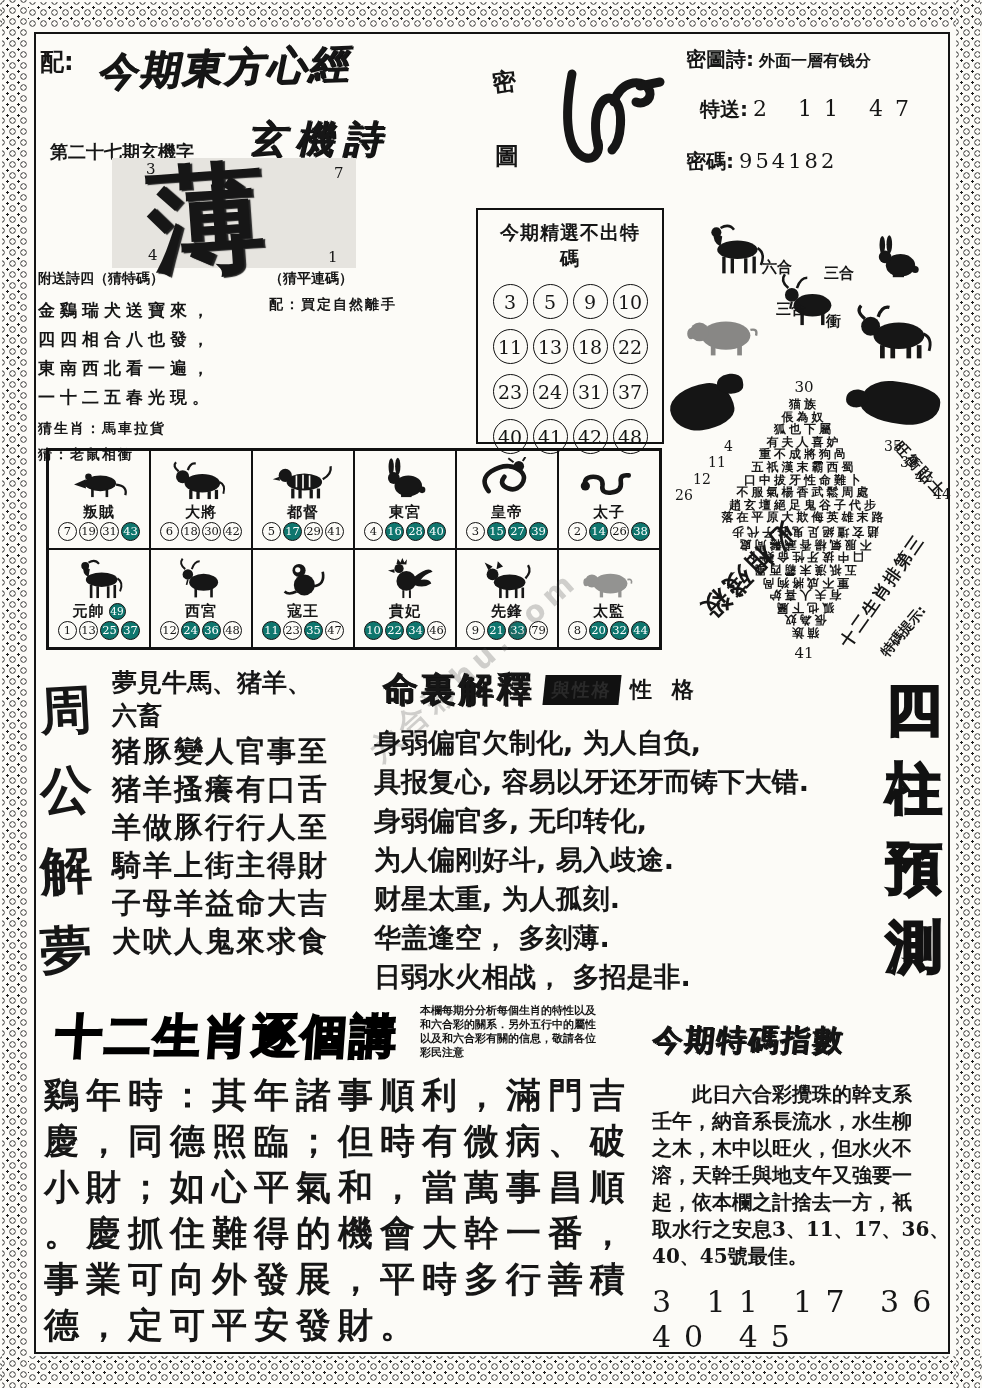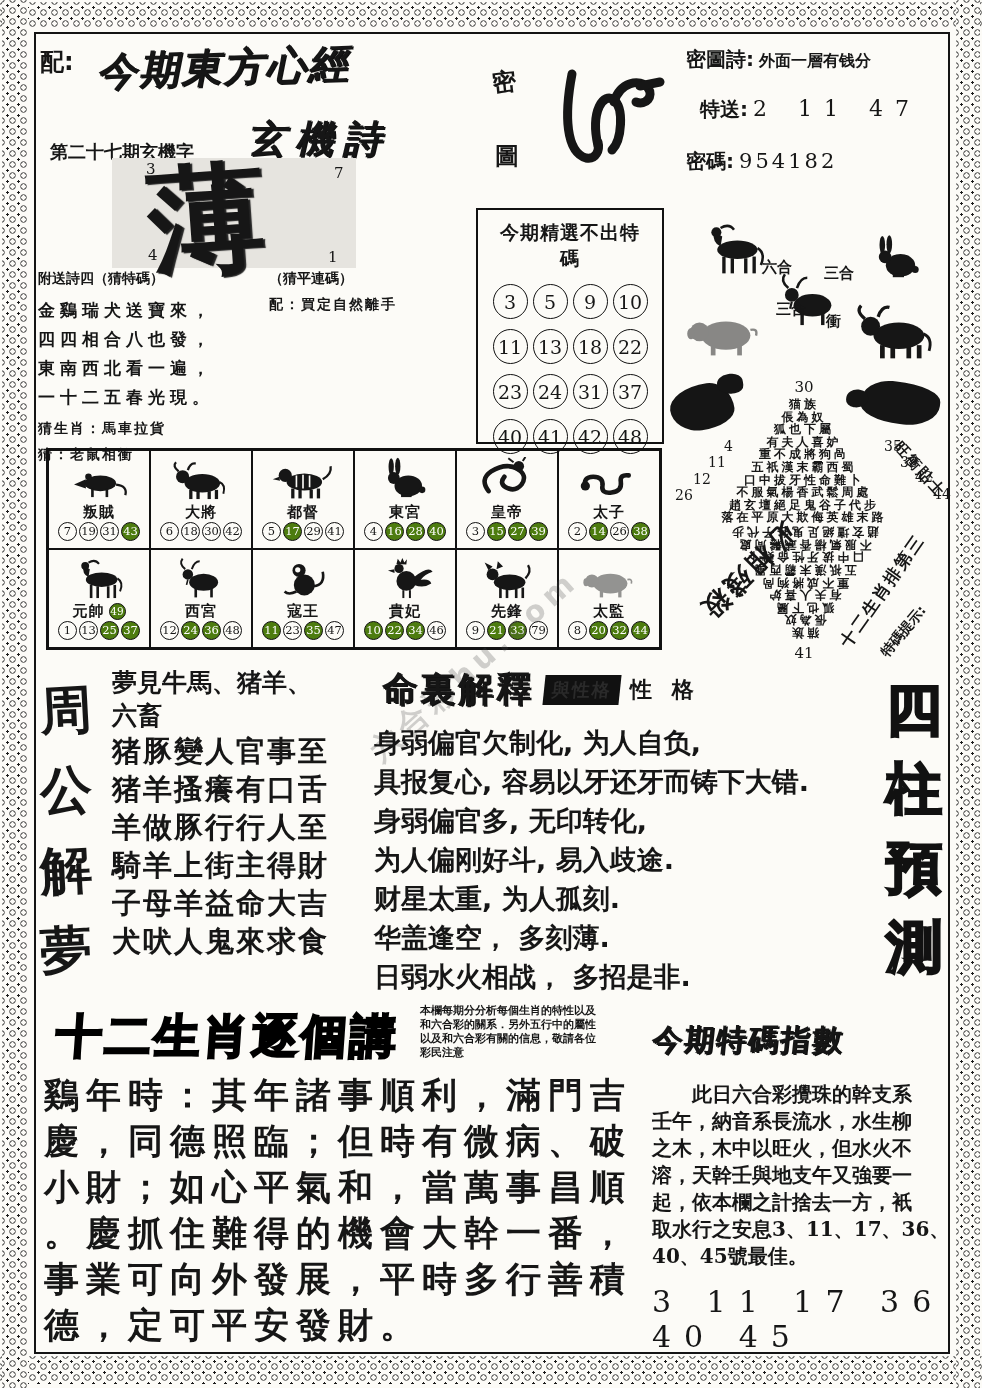--- a/index.html
+++ b/index.html
@@ -50,21 +50,21 @@
   .mitu-num{font-size:22px;letter-spacing:12px;font-family:"DejaVu Serif",serif;}
   .mitu-code{font-size:21px;letter-spacing:3px;font-family:"DejaVu Serif",serif;}
 
   
   .notspecial{left:476px;top:208px;width:188px;height:236px;border:2px solid #111;padding:10px 14px;box-sizing:border-box;}
   .ns-title{font-size:19px;font-weight:800;text-align:center;letter-spacing:1px;font-family:"DejaVu Serif",serif;}
   .ns-grid{display:grid;grid-template-columns:repeat(4,1fr);gap:10px 4px;margin-top:12px;justify-items:center;}
   .num-circle{display:inline-flex;align-items:center;justify-content:center;border:1.8px solid #111;
       border-radius:50%;font-family:"DejaVu Serif",serif;box-sizing:border-box;}
   .ns-grid .num-circle{width:35px;height:35px;font-size:19px;}
-  .num-circle.filled{background:#4d7c0f;color:#fff;}
+  .num-circle.filled{background:#0f766e;color:#fff;}
 
   
   .relations{left:664px;top:212px;width:282px;height:166px;}
   .rel{position:absolute;}
   .rel svg{width:100%;height:100%;color:#161616;}
   .rel.light{opacity:.5;}
   .rel-0{left:28px;top:6px;width:84px;height:62px;}
   .rel-1{left:198px;top:14px;width:70px;height:66px;}
   .rel-2{left:102px;top:56px;width:86px;height:66px;}
   .rel-3{left:12px;top:84px;width:96px;height:66px;}

